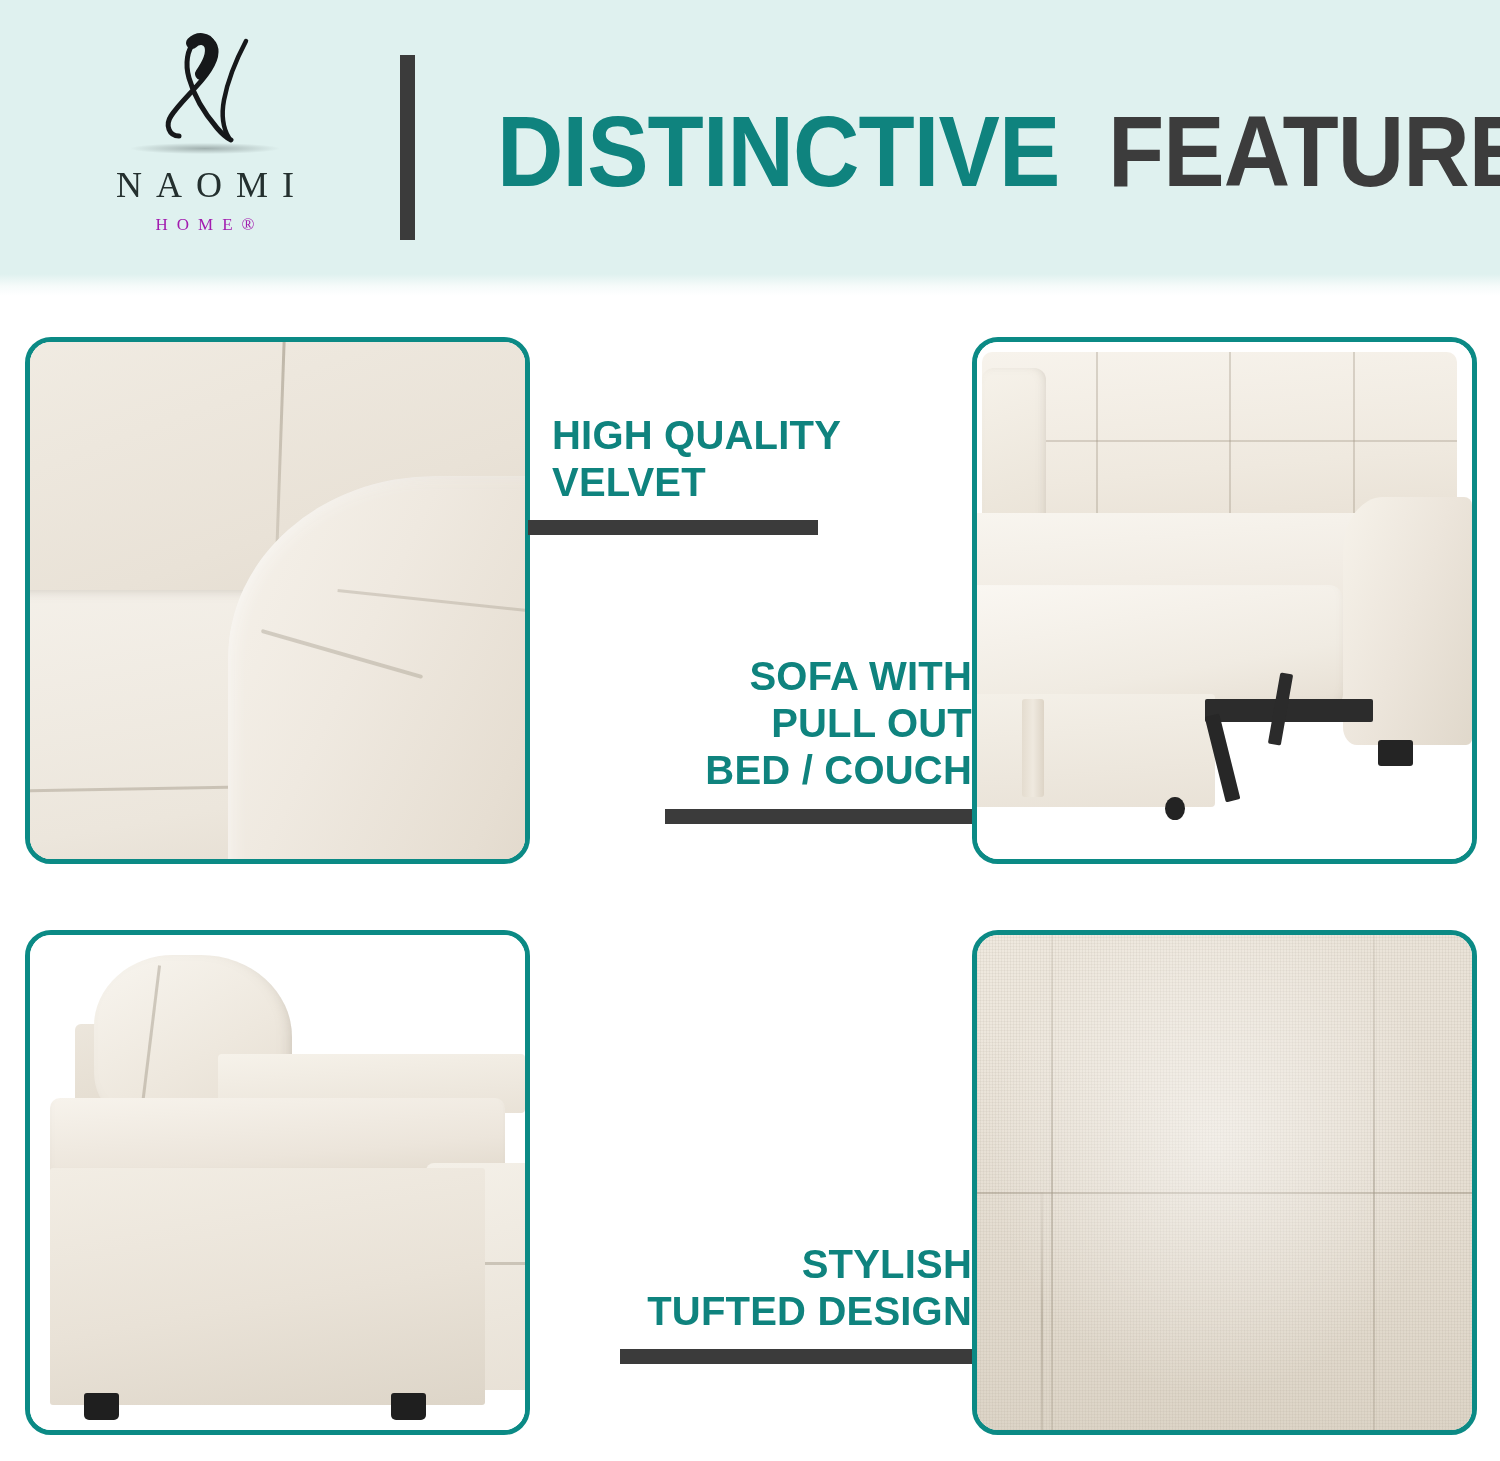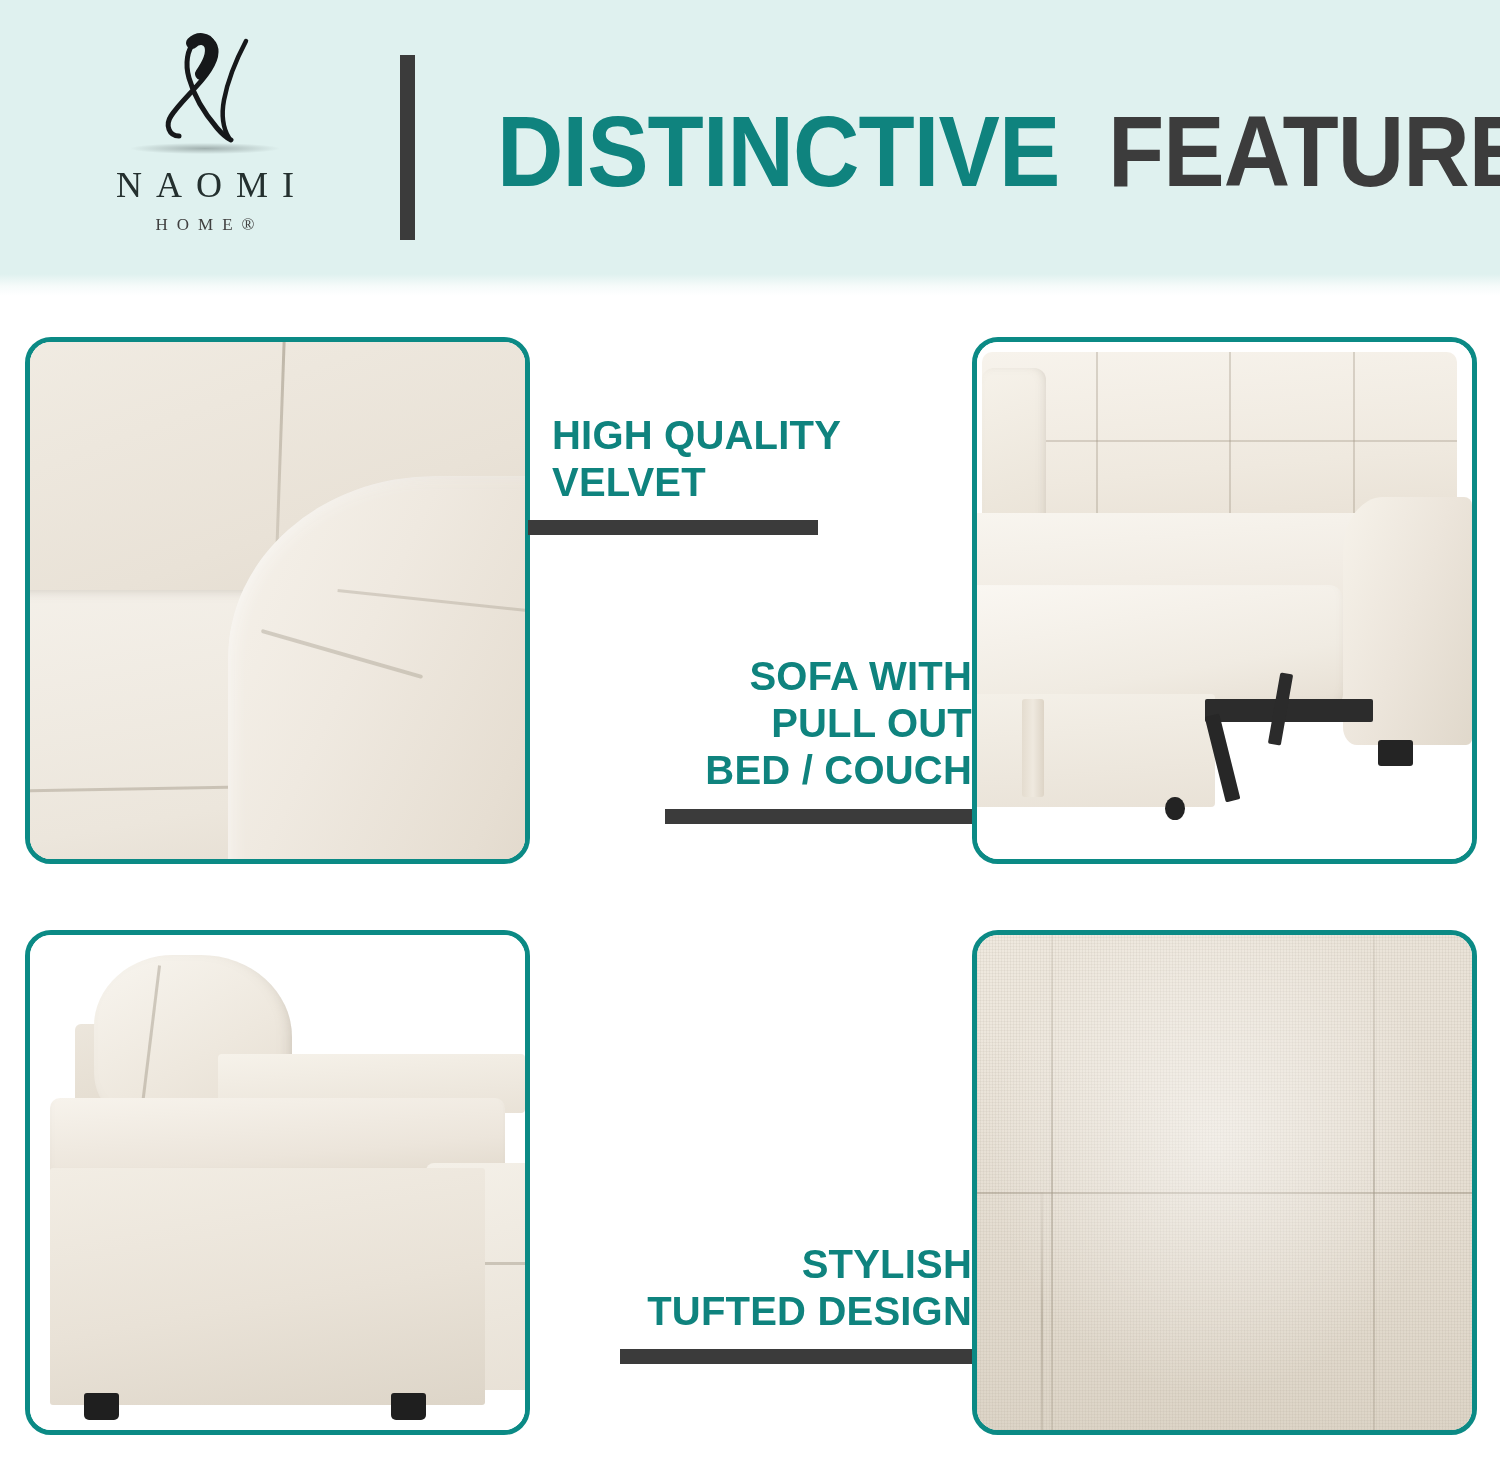--- a/index.html
+++ b/index.html
@@ -25,21 +25,21 @@
   .brand-shadow {
     width:148px; height:11px; margin-top:-6px;
     background:radial-gradient(ellipse at center, rgba(40,50,50,0.34) 0%, rgba(40,50,50,0.13) 45%, rgba(255,255,255,0) 72%);
   }
   .brand-name {
     margin-top:10px; font-family:"Liberation Serif", serif; font-size:36px;
     letter-spacing:14px; color:#24302f; text-indent:14px; font-weight:400;
   }
   .brand-sub {
     margin-top:9px; font-family:"Liberation Serif", serif; font-size:17px;
-    letter-spacing:9px; color:#404040; text-indent:9px;
+    letter-spacing:9px; color:#a21caf; text-indent:9px;
   }
 
   .divider {
     position:absolute; left:400px; top:55px; width:15px; height:185px;
     background:#3b3b3b;
   }
 
   .header-title {
     position:absolute; left:477px; top:86px; width:1000px; height:115px;
     display:flex; align-items:flex-end; white-space:nowrap;margin-left:20px;

